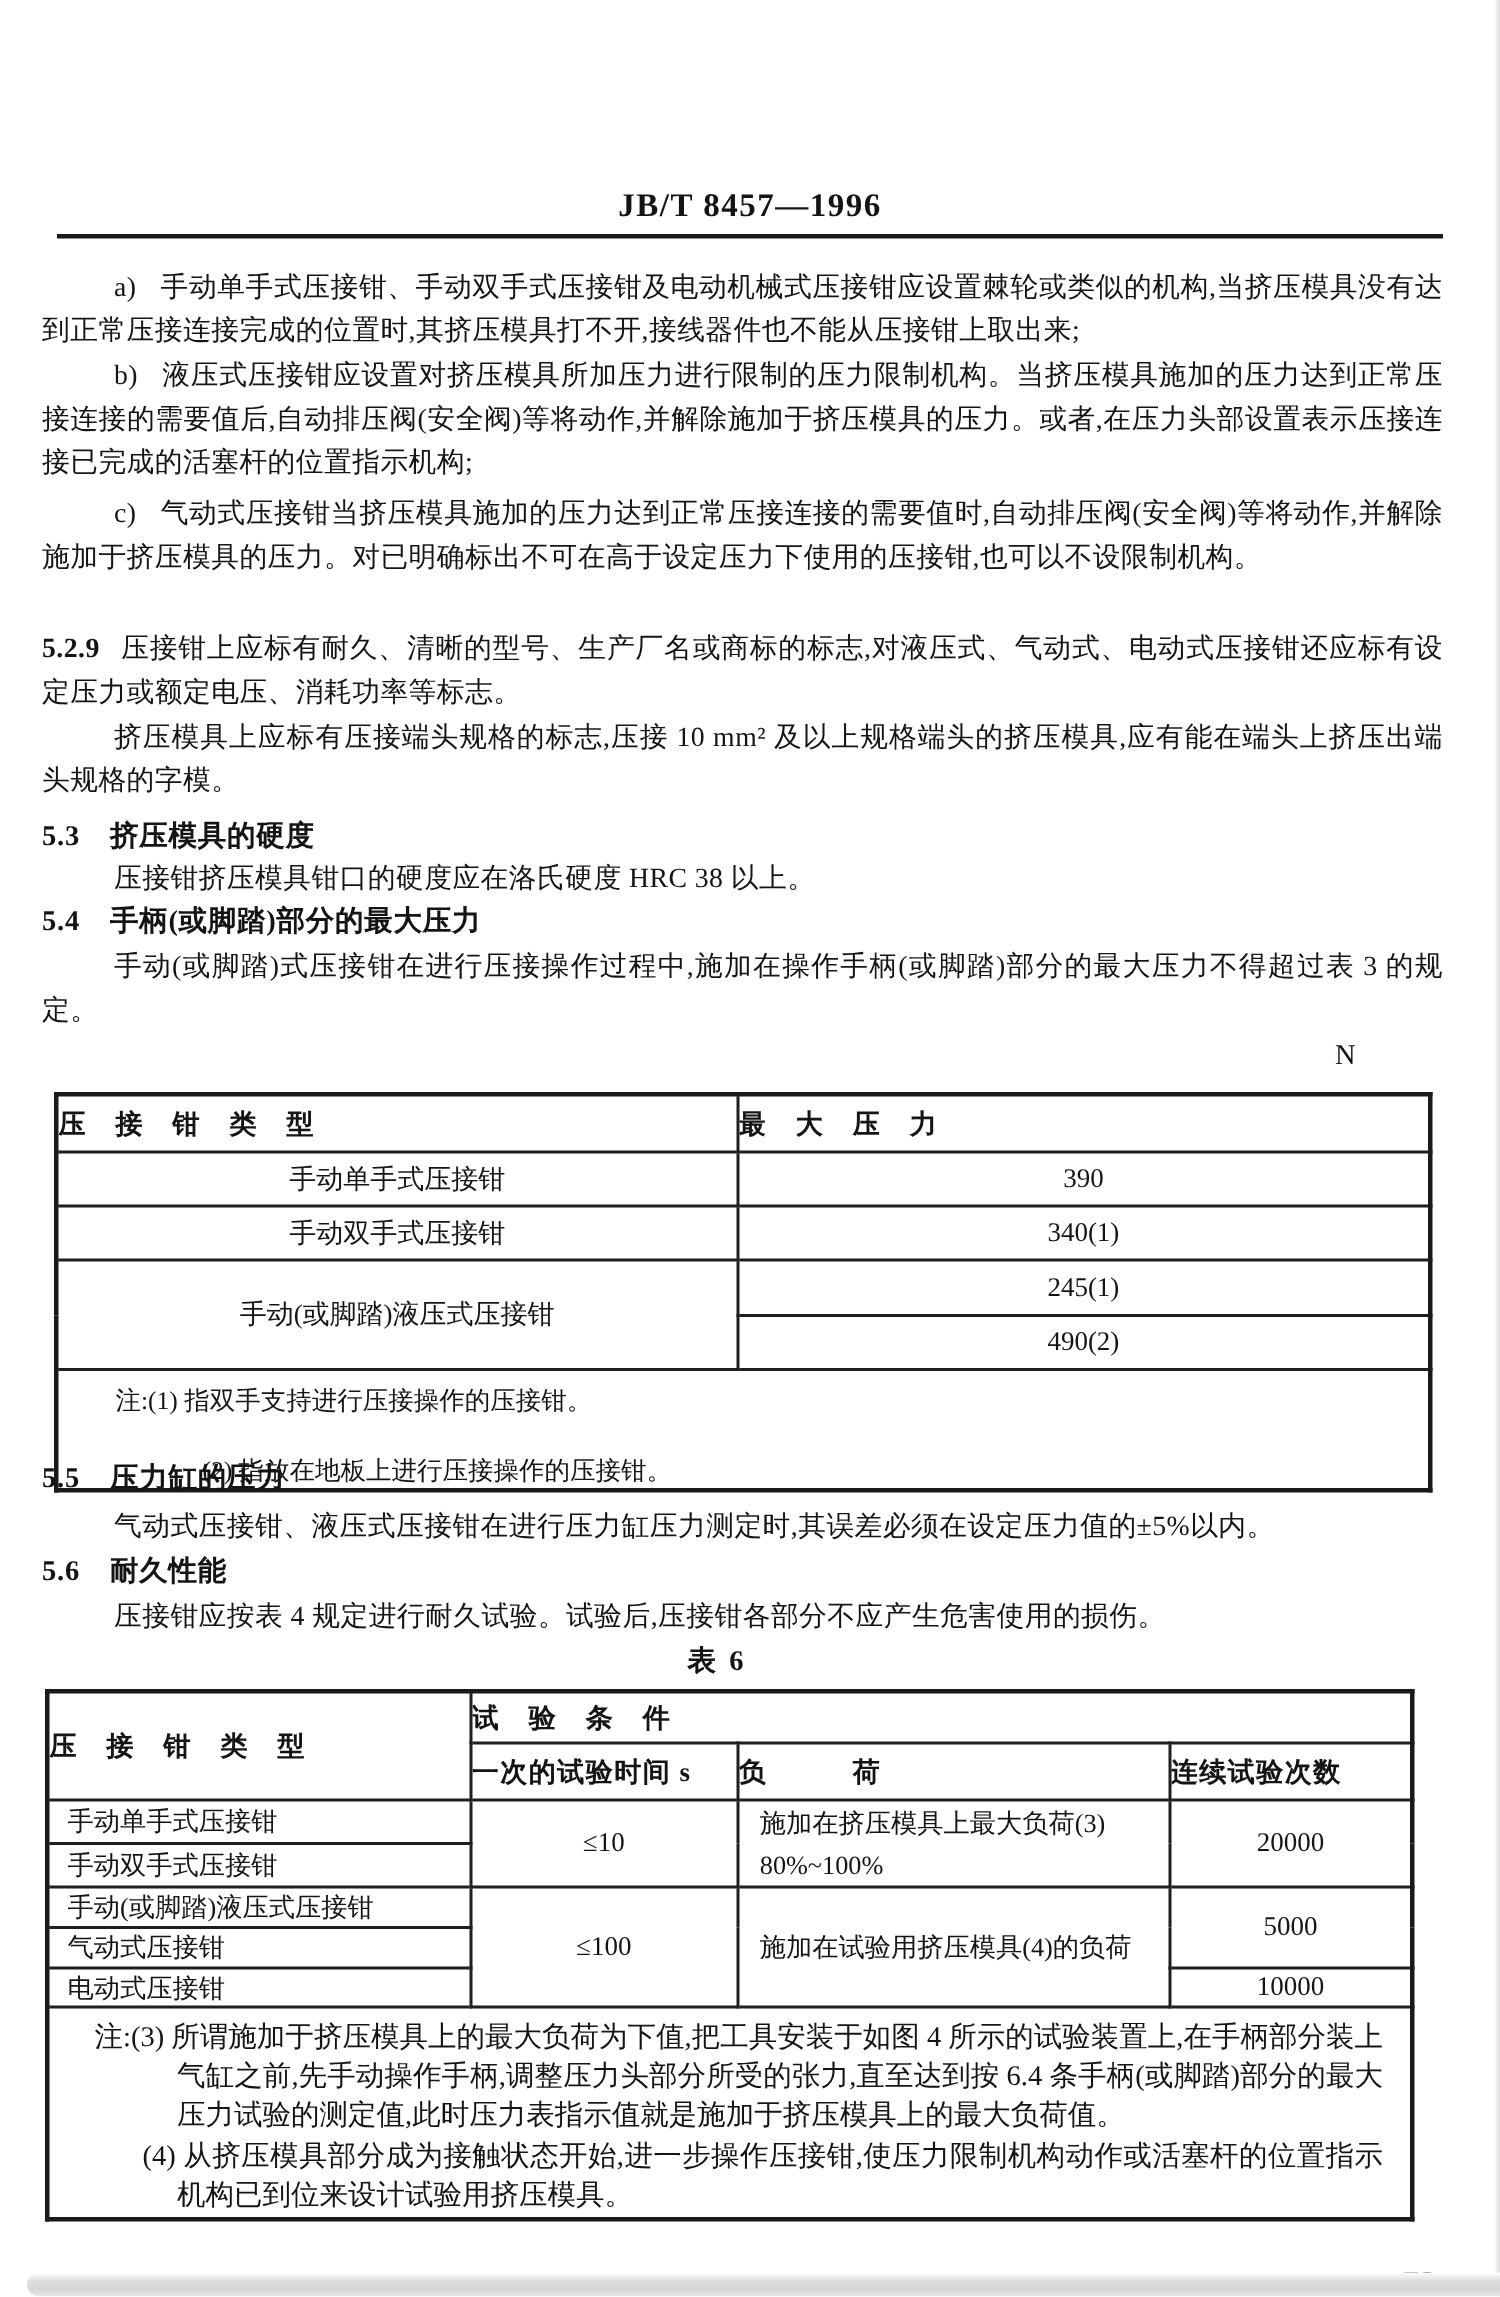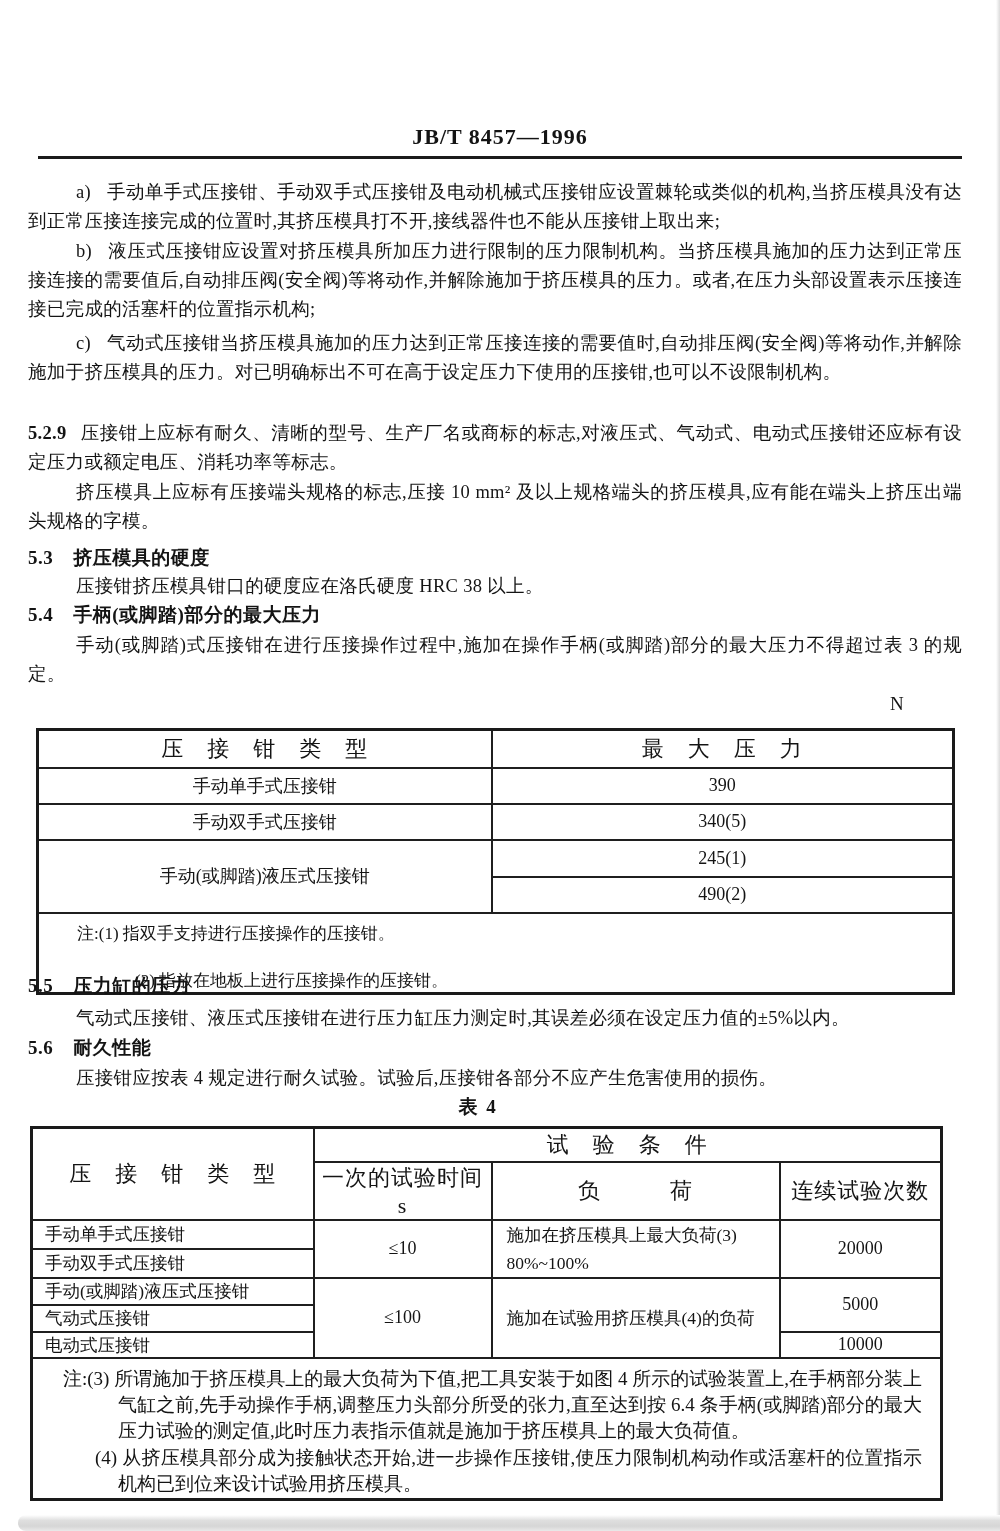--- a/index.html
+++ b/index.html
@@ -40,21 +40,21 @@
   .cap-row{height:29px;}
   .cap-center{
     position:absolute;left:0;width:880px;text-align:center;
     font-size:19px;font-weight:700;letter-spacing:2px;
   }
   .cap-unit{position:absolute;left:862px;font-size:19px;}
   table{border-collapse:collapse;table-layout:fixed;z-index:2;position:absolute;background:transparent;}
   .t3{left:36px;top:728px;width:916px;border:3px solid #1a1a1a;}
   .t4{left:30px;top:1126px;width:910px;border:3px solid #1a1a1a;}
   td,th{border:2px solid #1f1f1f;padding:0;font-weight:400;overflow:hidden;}
-  th{font-weight:400;font-size:22px;letter-spacing:1px;text-align:center;}
+  th{font-weight:700;font-size:18px;letter-spacing:1px;text-align:left;}
   .cell-c{text-align:center;font-size:18px;}
   .cell-l{text-align:left;font-size:17.5px;padding-left:12px;}
   .t3 td{font-size:18px;text-align:center;}
   .t3 .notes-cell{vertical-align:top;text-align:left;font-size:17px;padding-top:8px;line-height:23px;}
   .t3note1{padding-left:38px;}
   .t3note2{padding-left:96px;margin-top:24px;}
   .t4 .load-cell{text-align:left;font-size:17.5px;padding-left:14px;line-height:28px;}
   .t4 .notes-cell{vertical-align:top;text-align:left;font-size:19px;line-height:26px;padding:7px 18px 0 0;}
   .t4note{padding-left:85px;text-indent:-55px;text-align:justify;margin-bottom:1px;}
   .t4note.second{text-indent:-23px;}
@@ -107,21 +107,21 @@
         <tr style="height:38px">
       <th>压　接　钳　类　型</th>
       <th>最　大　压　力</th>
     </tr>
     <tr style="height:36px">
       <td>手动单手式压接钳</td>
       <td>390</td>
     </tr>
     <tr style="height:36px">
       <td>手动双手式压接钳</td>
-      <td>340(5)</td>
+      <td>340(1)</td>
     </tr>
     <tr style="height:37px">
       <td rowspan="2">手动(或脚踏)液压式压接钳</td>
       <td>245(1)</td>
     </tr>
     <tr style="height:36px">
       <td>490(2)</td>
     </tr>
     <tr style="height:55px">
       <td colspan="2" class="notes-cell">
@@ -132,21 +132,21 @@
   </tbody>
     </table>
 
   <div class="blk heading" style="top:971px"><span class="num">5.5</span><span class="htitle">压力缸的压力</span></div>
   <div class="blk para indent1" style="top:1004px">气动式压接钳、液压式压接钳在进行压力缸压力测定时,其误差必须在设定压力值的±5%以内。</div>
 
   <div class="blk heading" style="top:1033px"><span class="num">5.6</span><span class="htitle">耐久性能</span></div>
   <div class="blk para indent1" style="top:1064px">压接钳应按表 4 规定进行耐久试验。试验后,压接钳各部分不应产生危害使用的损伤。</div>
 
   <div class="blk cap-row" style="top:1094px">
-    <span class="cap-center" style="width:900px">表 4</span>
+    <span class="cap-center" style="width:900px">表 6</span>
   </div>
 
   <table class="t4">
     <colgroup>
         <col style="width:282px">
         <col style="width:178px">
         <col style="width:288px">
         <col style="width:162px">
       </colgroup>
     <tbody>

